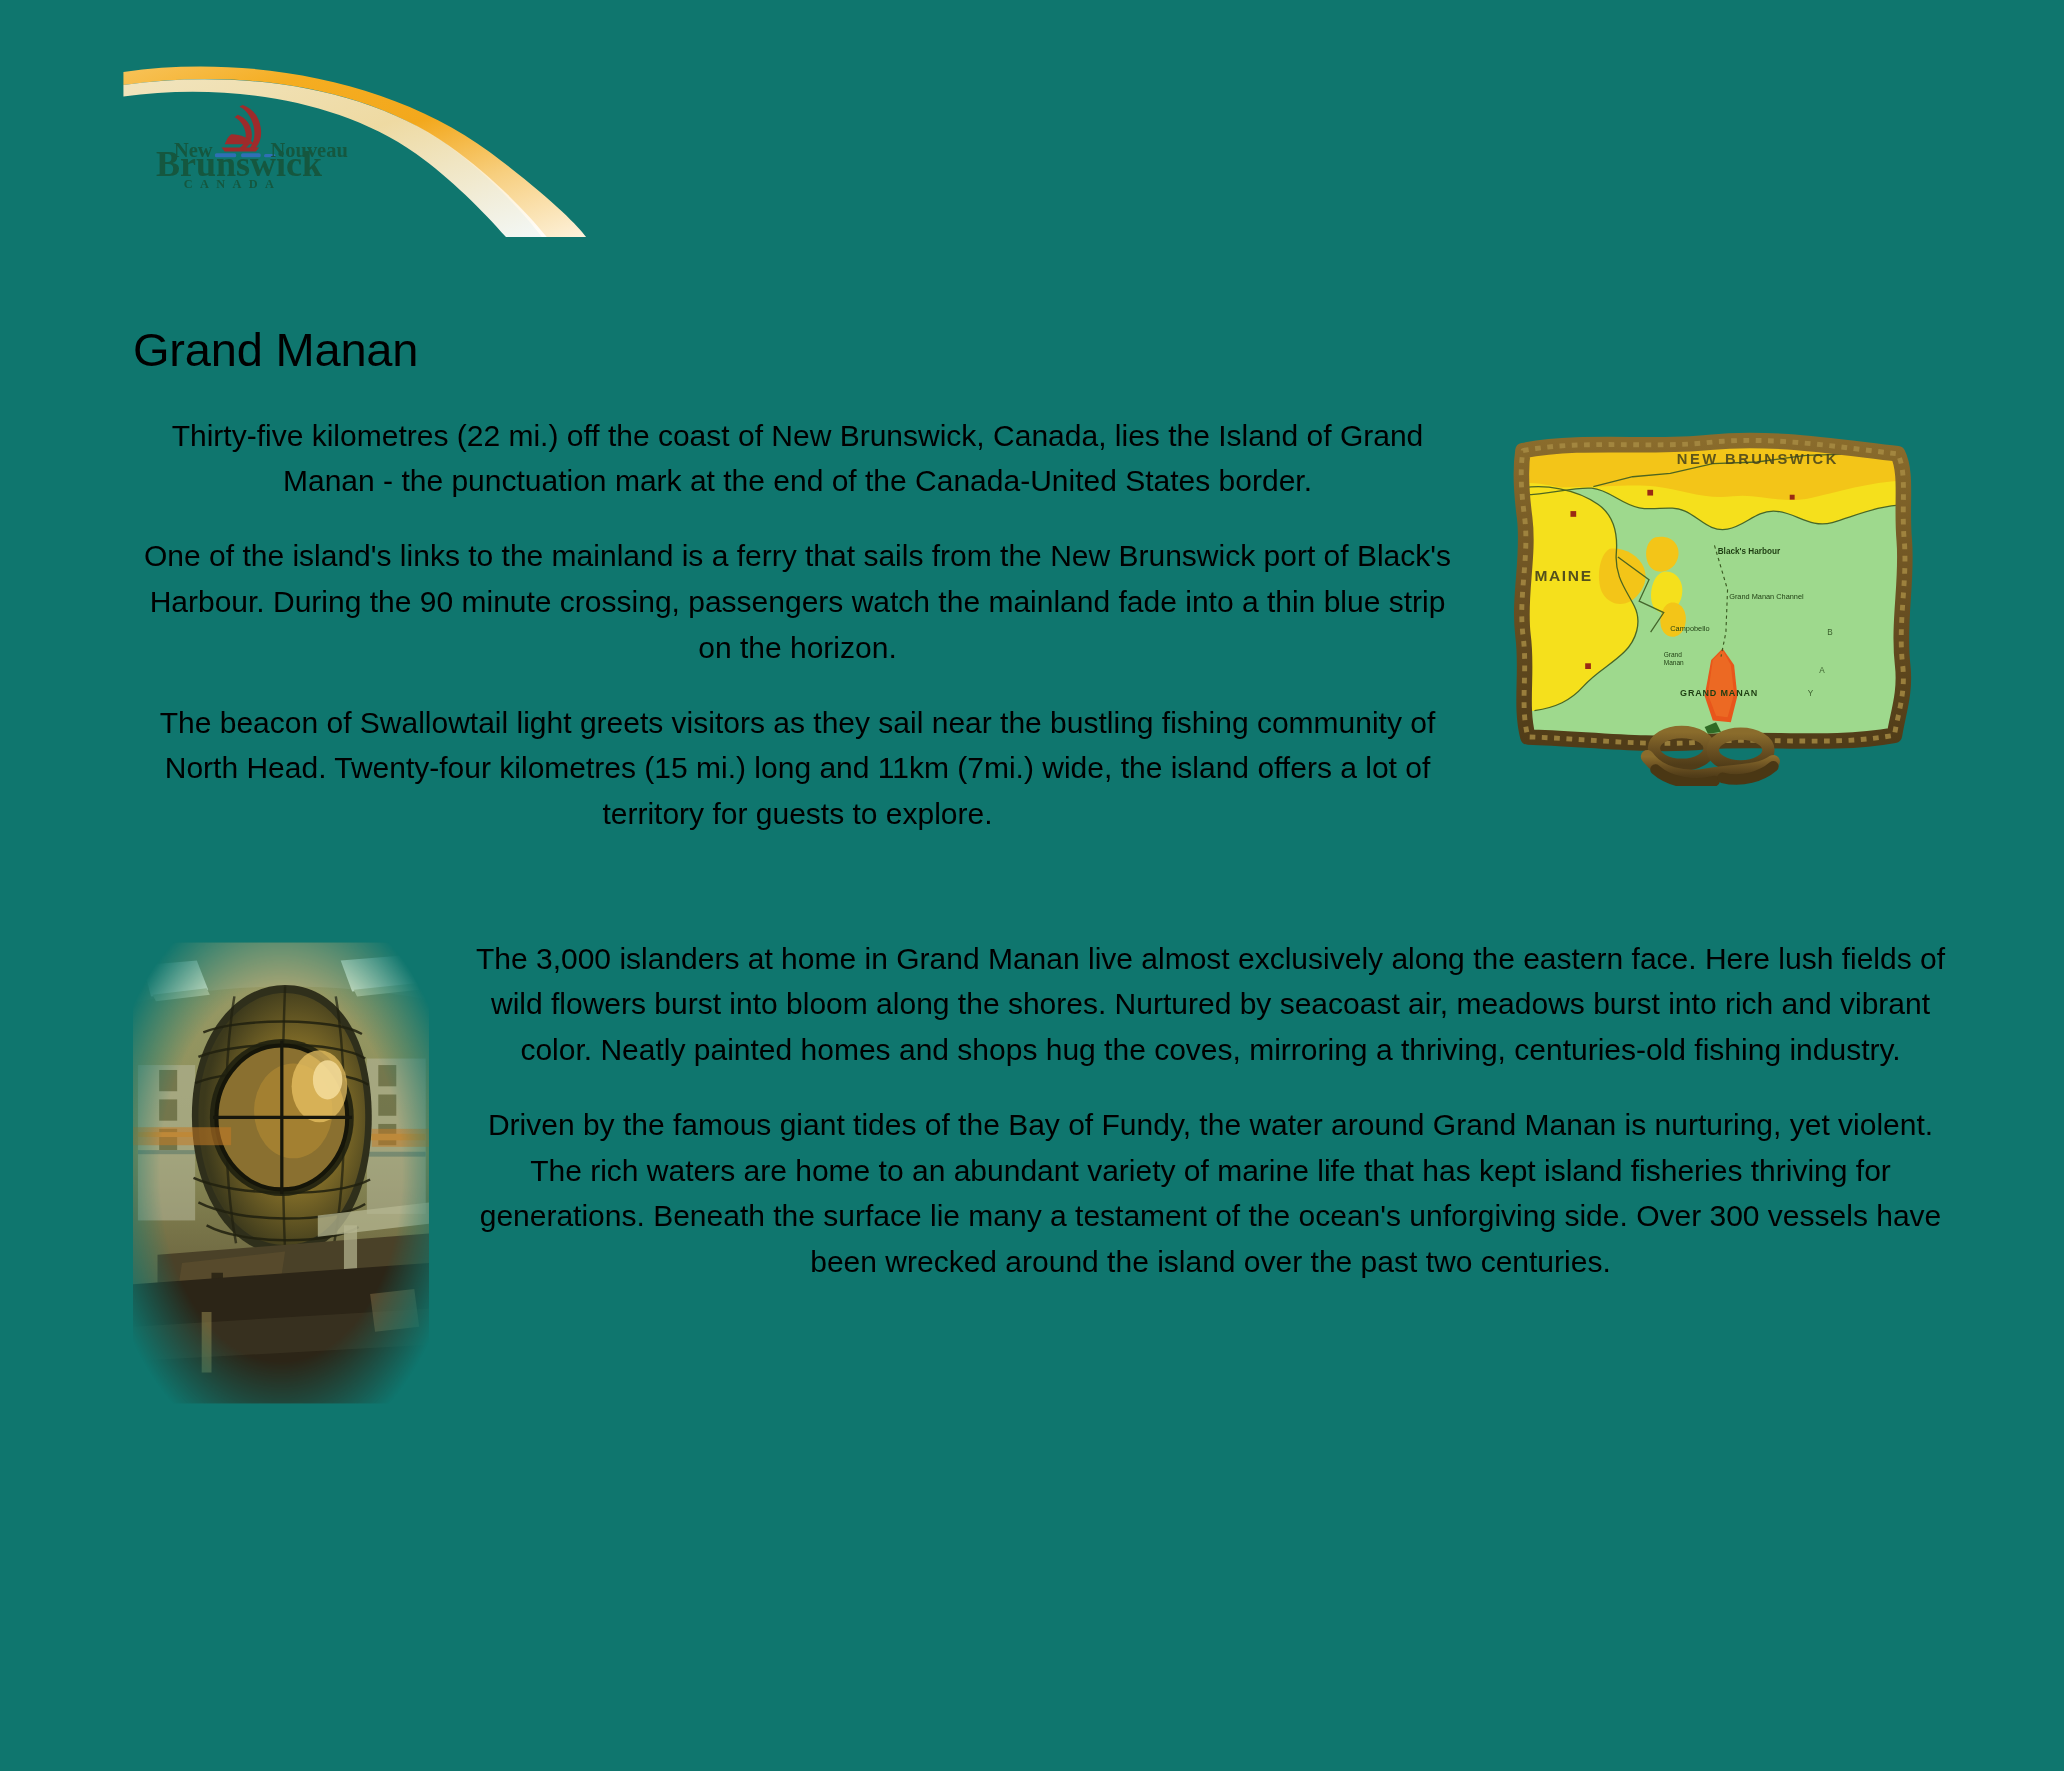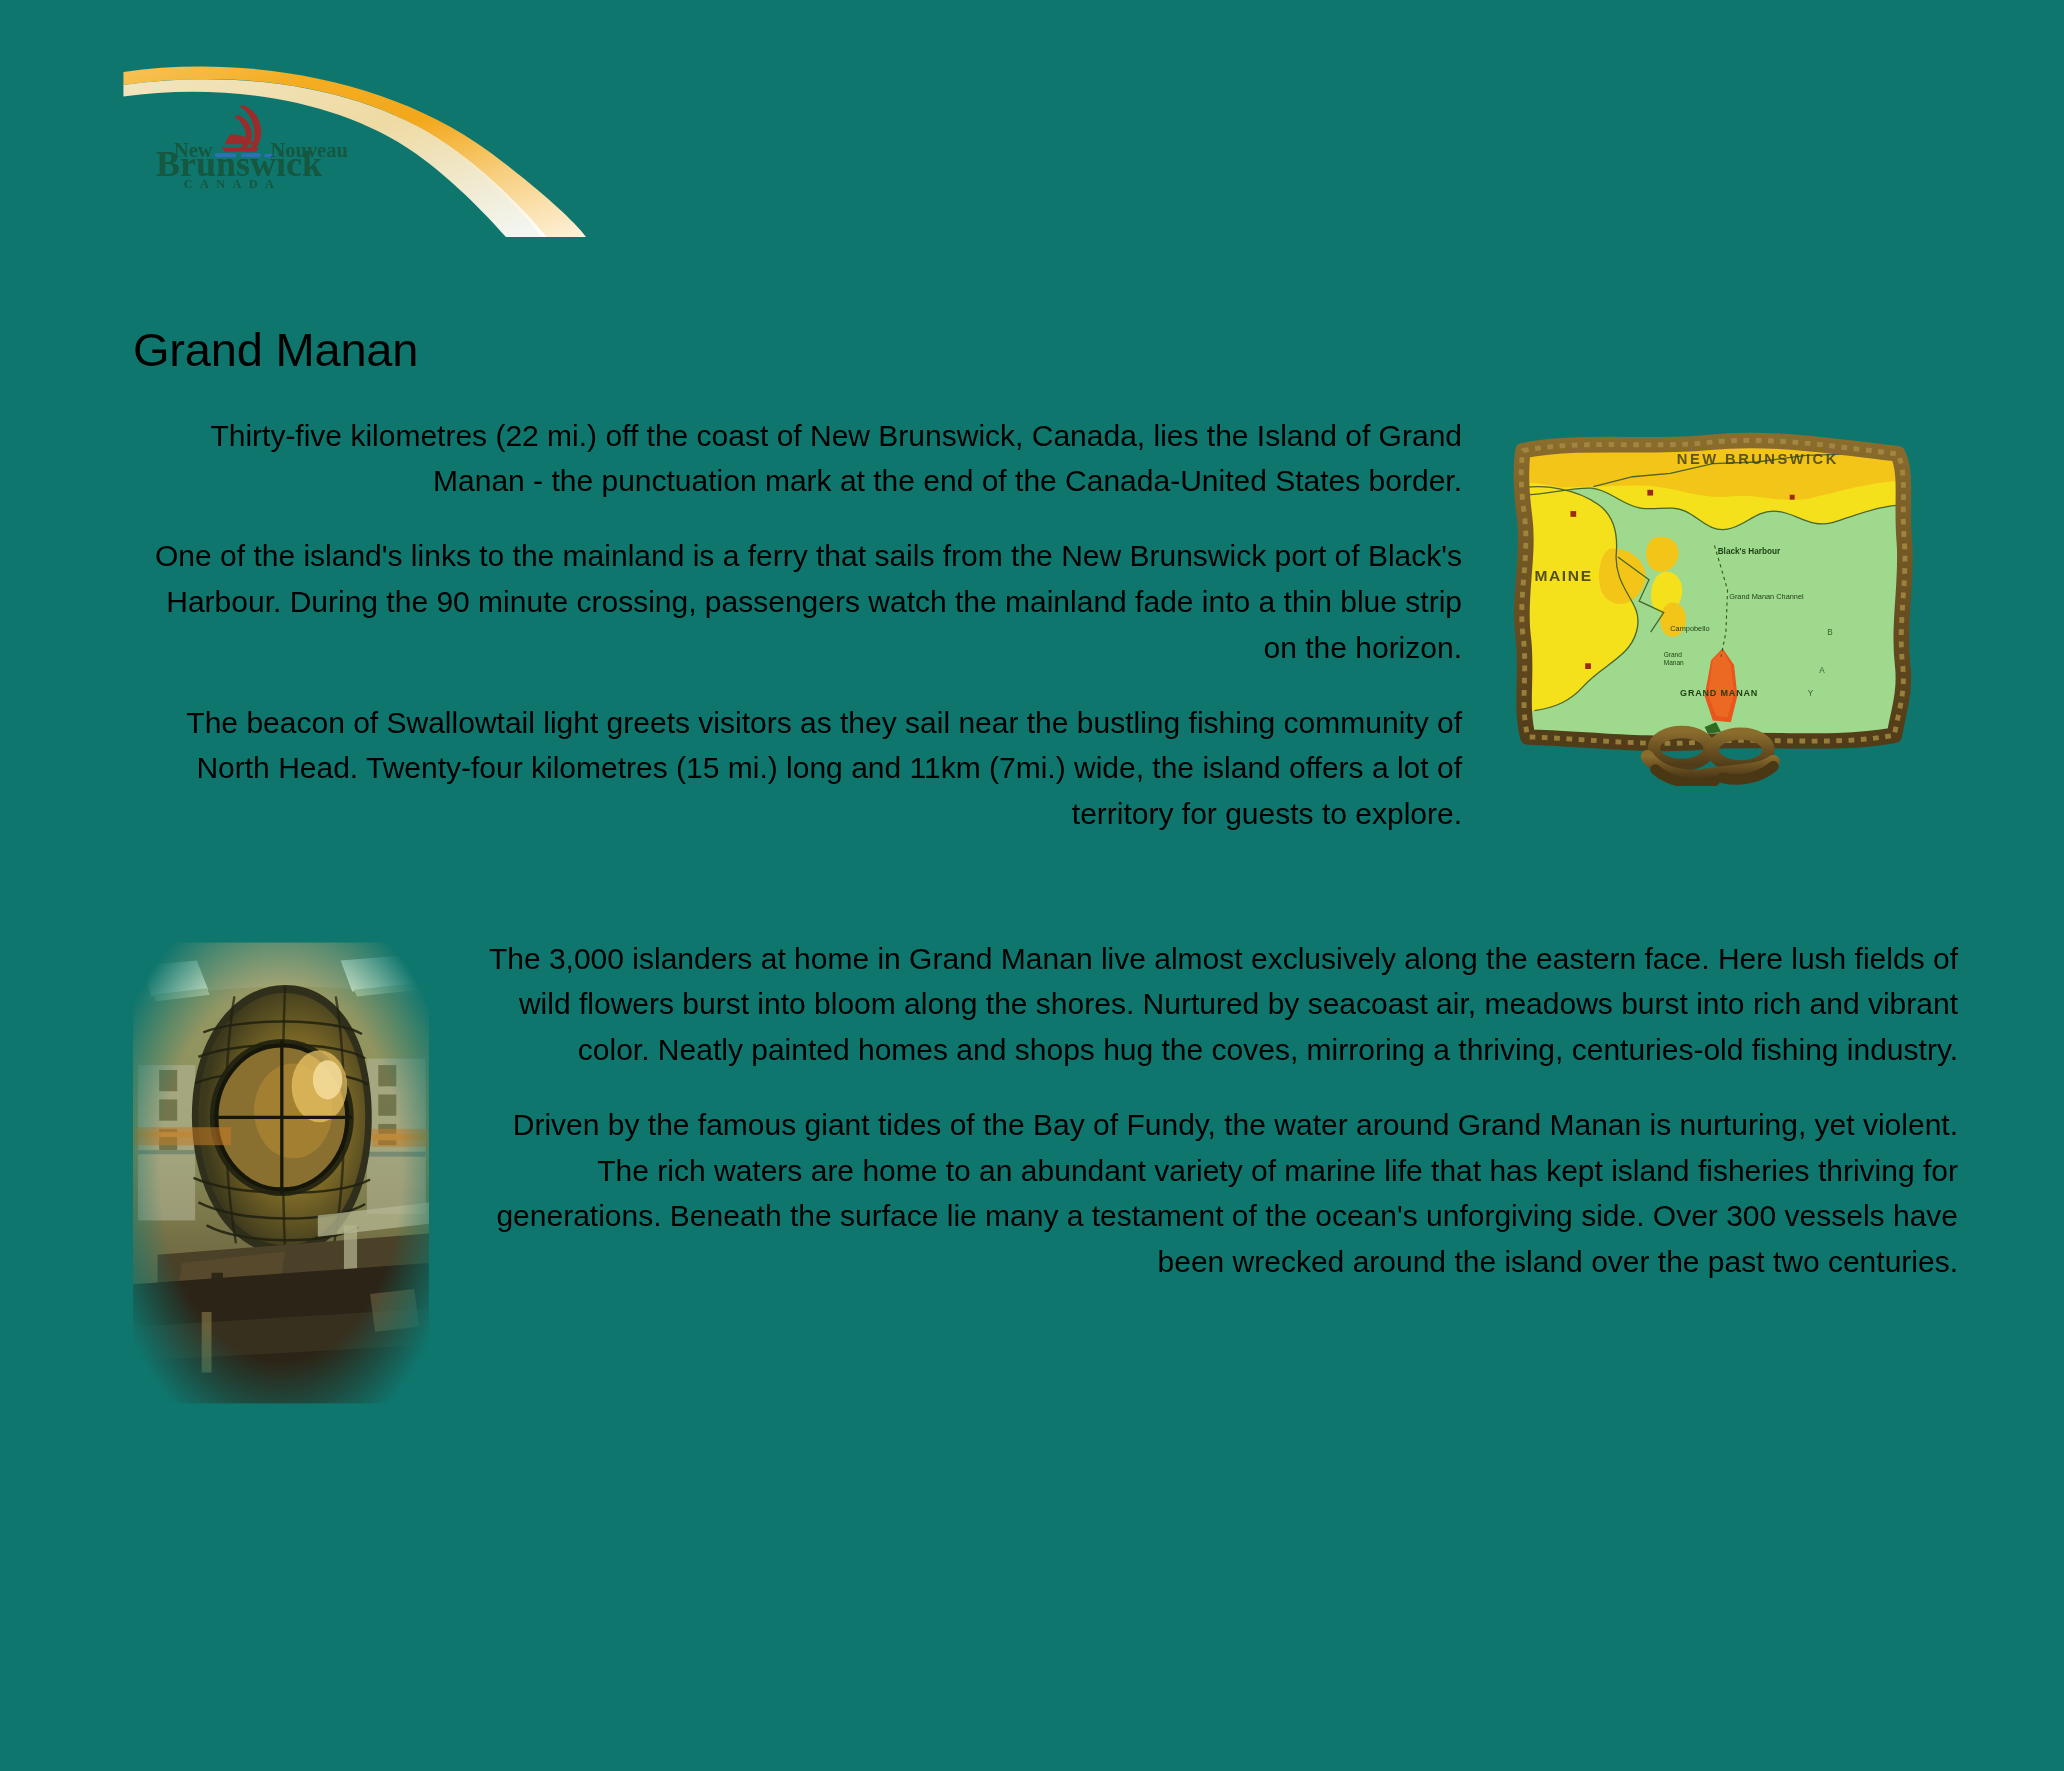--- a/index.html
+++ b/index.html
@@ -66,21 +66,21 @@
     margin: 0 0 36px 0;
     letter-spacing: -0.2px;
   }
 
   p.body-text {
     font-family: "Liberation Sans", sans-serif;
     font-size: 30px;
     line-height: 1.52;
     color: #000000;
     margin: 0 0 29.5px 0;
-    text-align: right;
+    text-align: center;
   }
   p.body-text:last-child { margin-bottom: 0; }
 
   
   .map-figure {
     float: right;
     width: 434px;
     height: 360px;
     margin: 13px 29px 8.2px 33px;
     shape-outside: inset(0);

